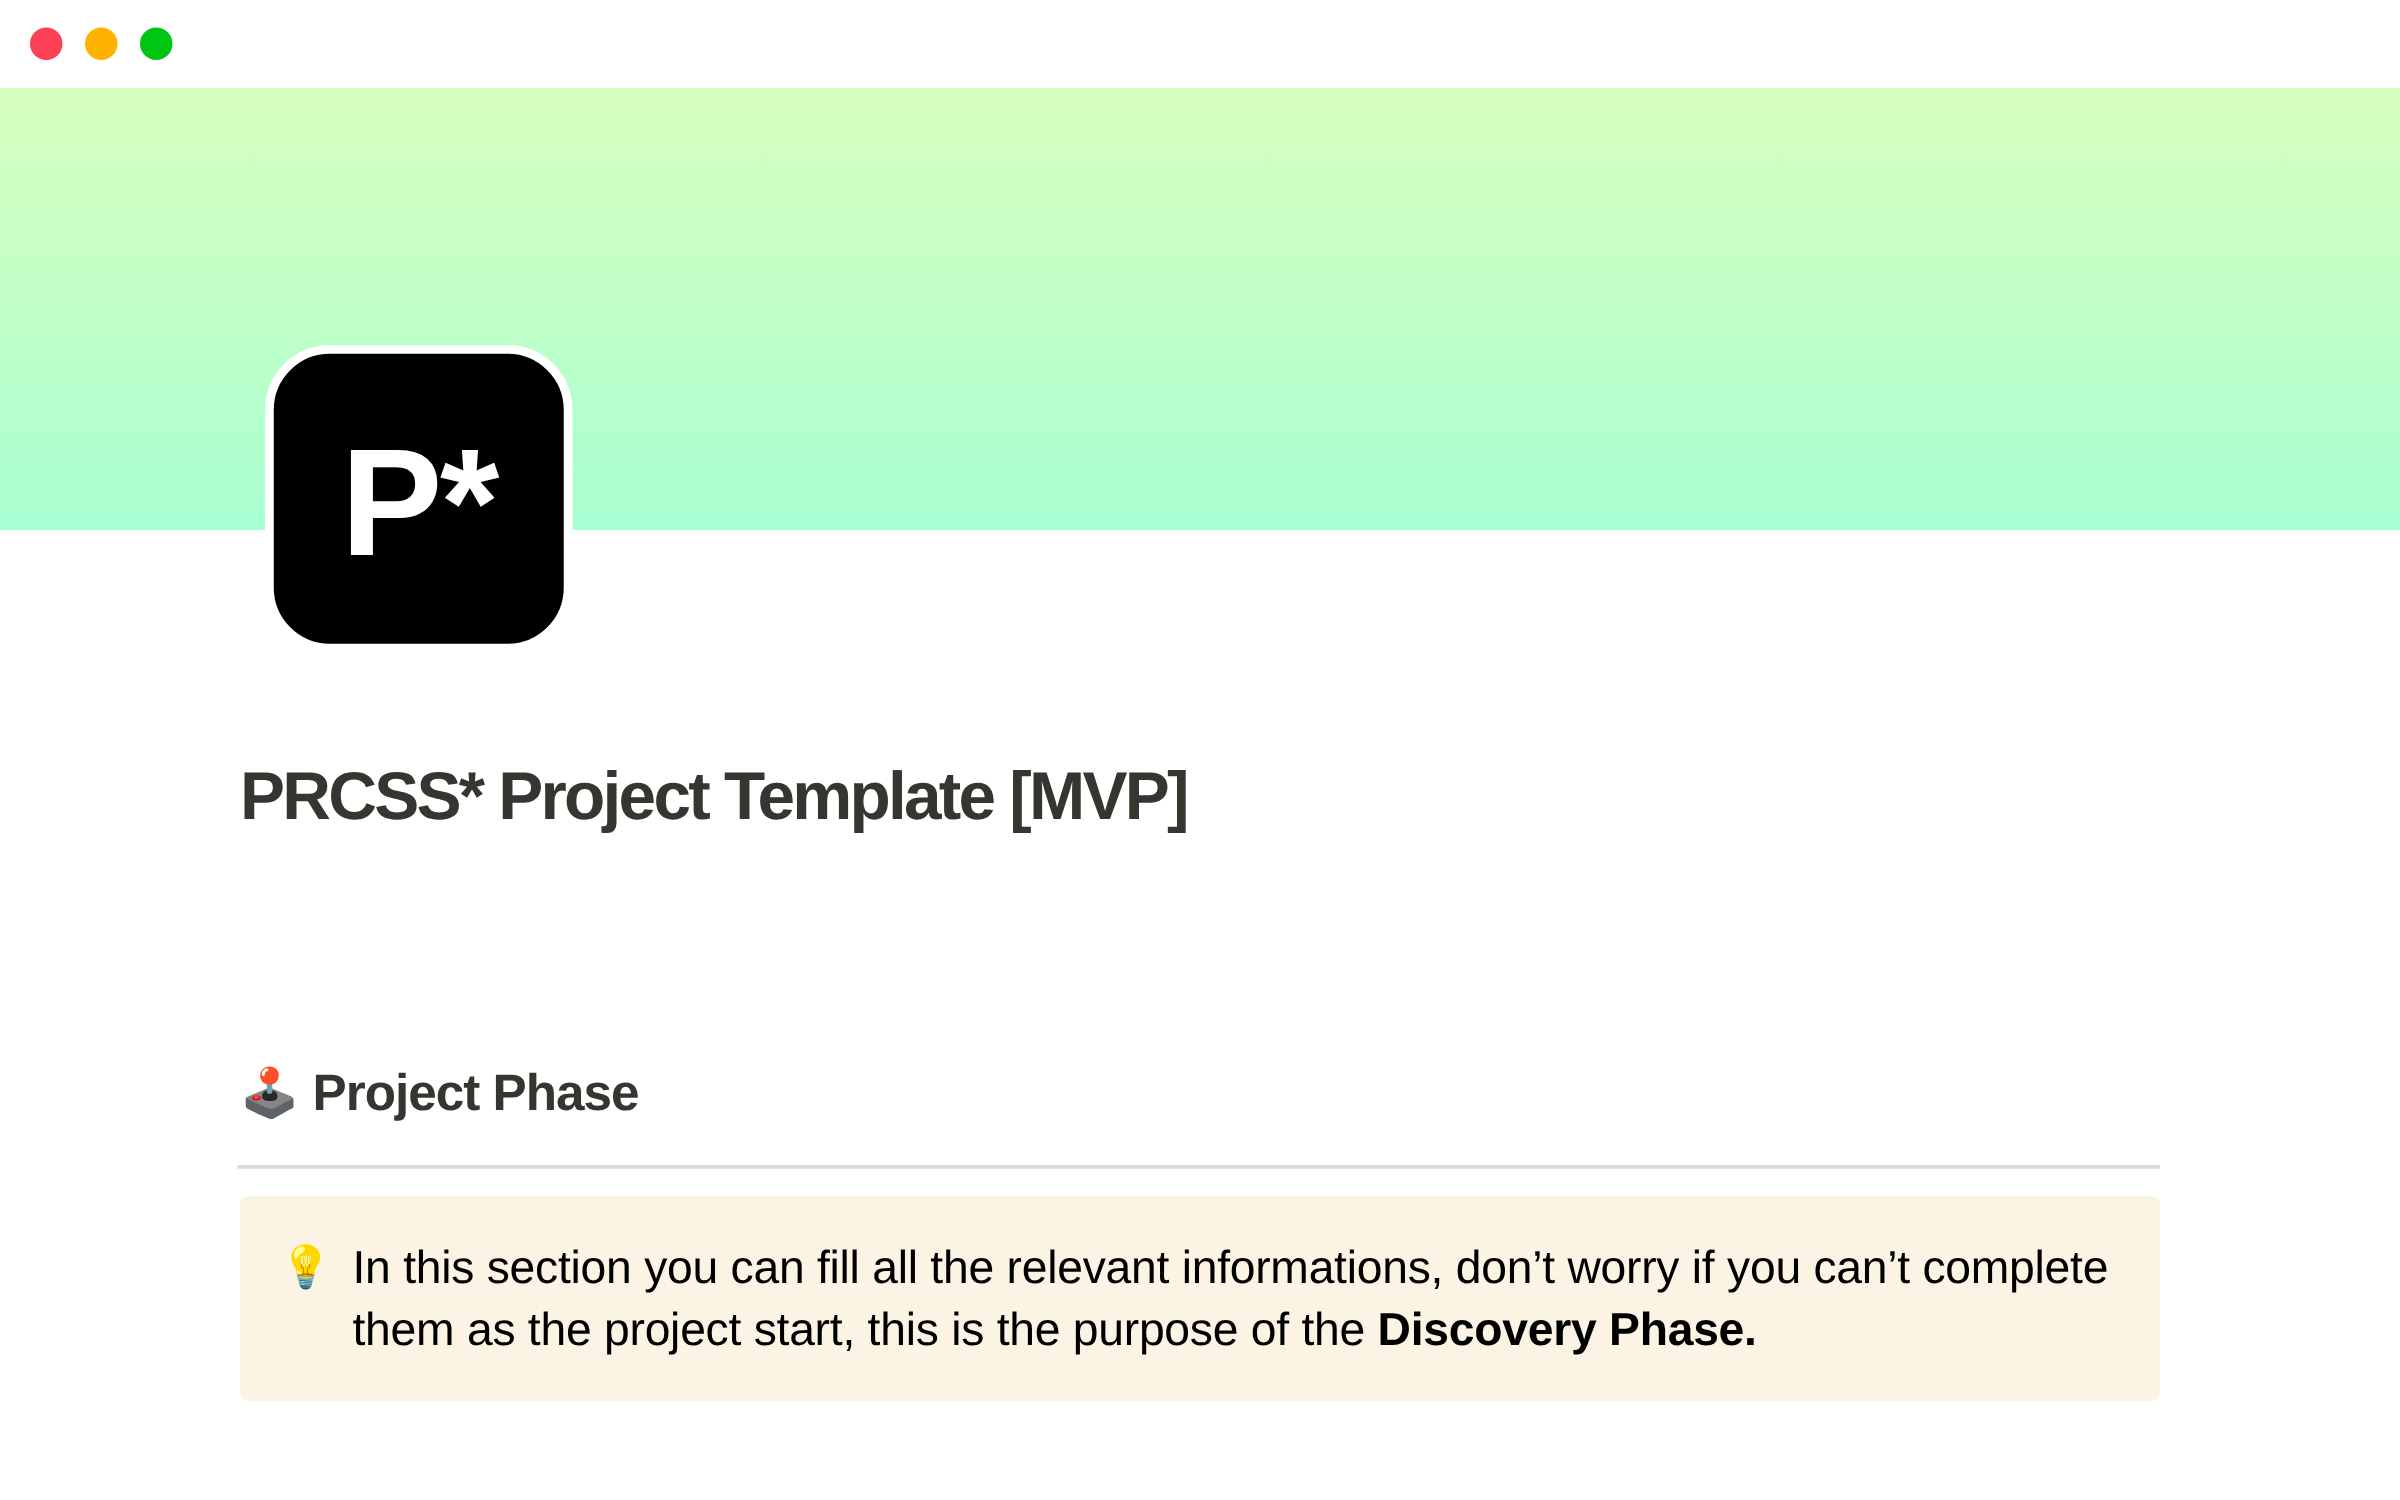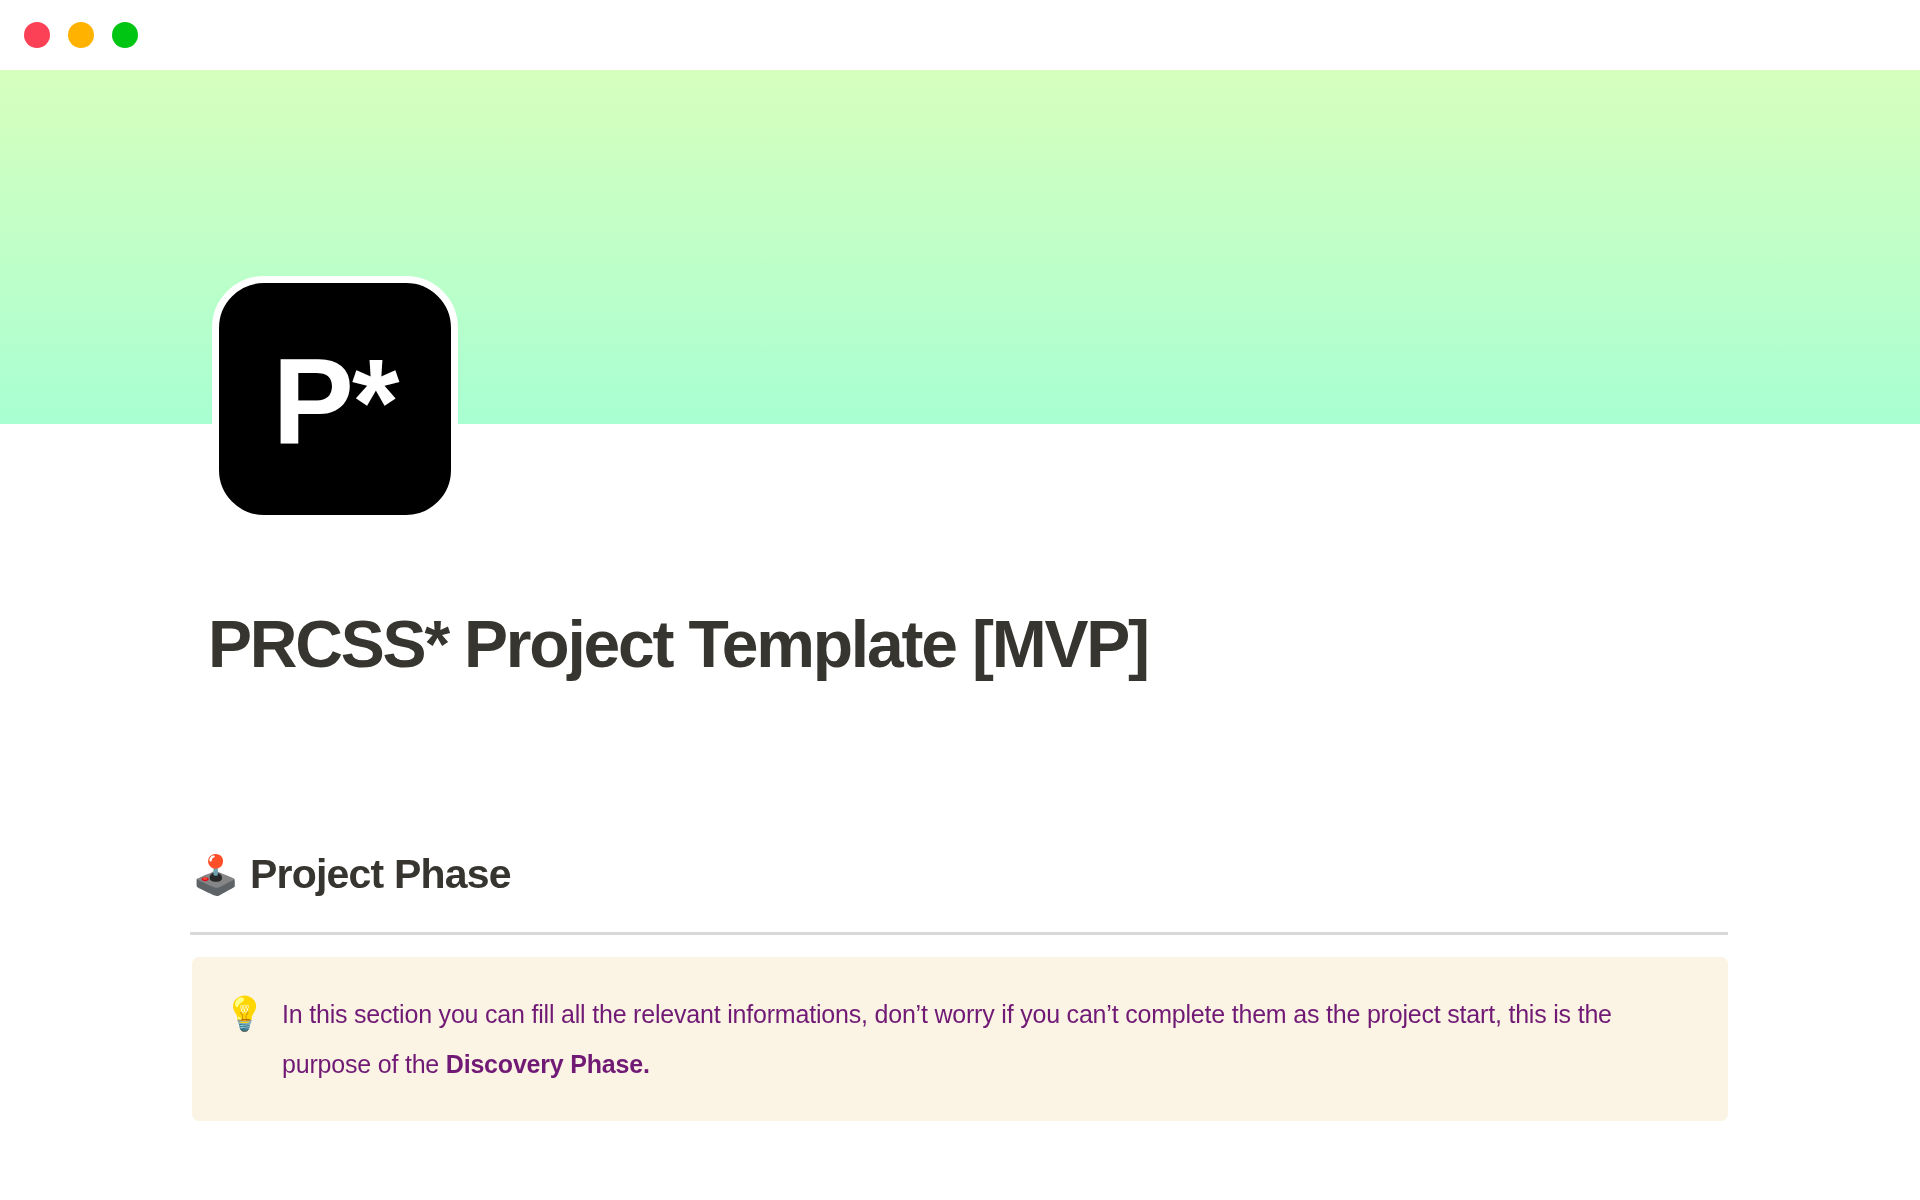--- a/index.html
+++ b/index.html
@@ -94,23 +94,23 @@
     line-height: 1;
     letter-spacing: -2px;
     margin-top: 6px;
     white-space: nowrap;
   }
 
   
   .page-title {
     position: absolute;
     top: 607px;
-    left: 208px;
+    left: 192px;
     width: 1536px;
-    font-size: 66px;
+    font-size: 54px;
     line-height: 1.14;
     font-weight: 700;
     letter-spacing: -2.2px;
     color: #37352f;
     white-space: nowrap;
   }
 
   
   .section-heading {
     position: absolute;
@@ -159,23 +159,23 @@
   .callout-emoji {
     flex: 0 0 auto;
     width: 46px;
     font-size: 33px;
     line-height: 50px;
     text-align: left;
     margin-right: 12px;
   }
   .callout-text {
     flex: 1 1 auto;
-    font-size: 25px;
+    font-size: 37px;
     line-height: 50px;
-    color: #701a75;
+    color: #000000;
     letter-spacing: -0.2px;
   }
   .callout-text b { font-weight: 700; }
 </style>
 </head>
 <body>
 
 <div class="window">
 
   <div class="titlebar">

